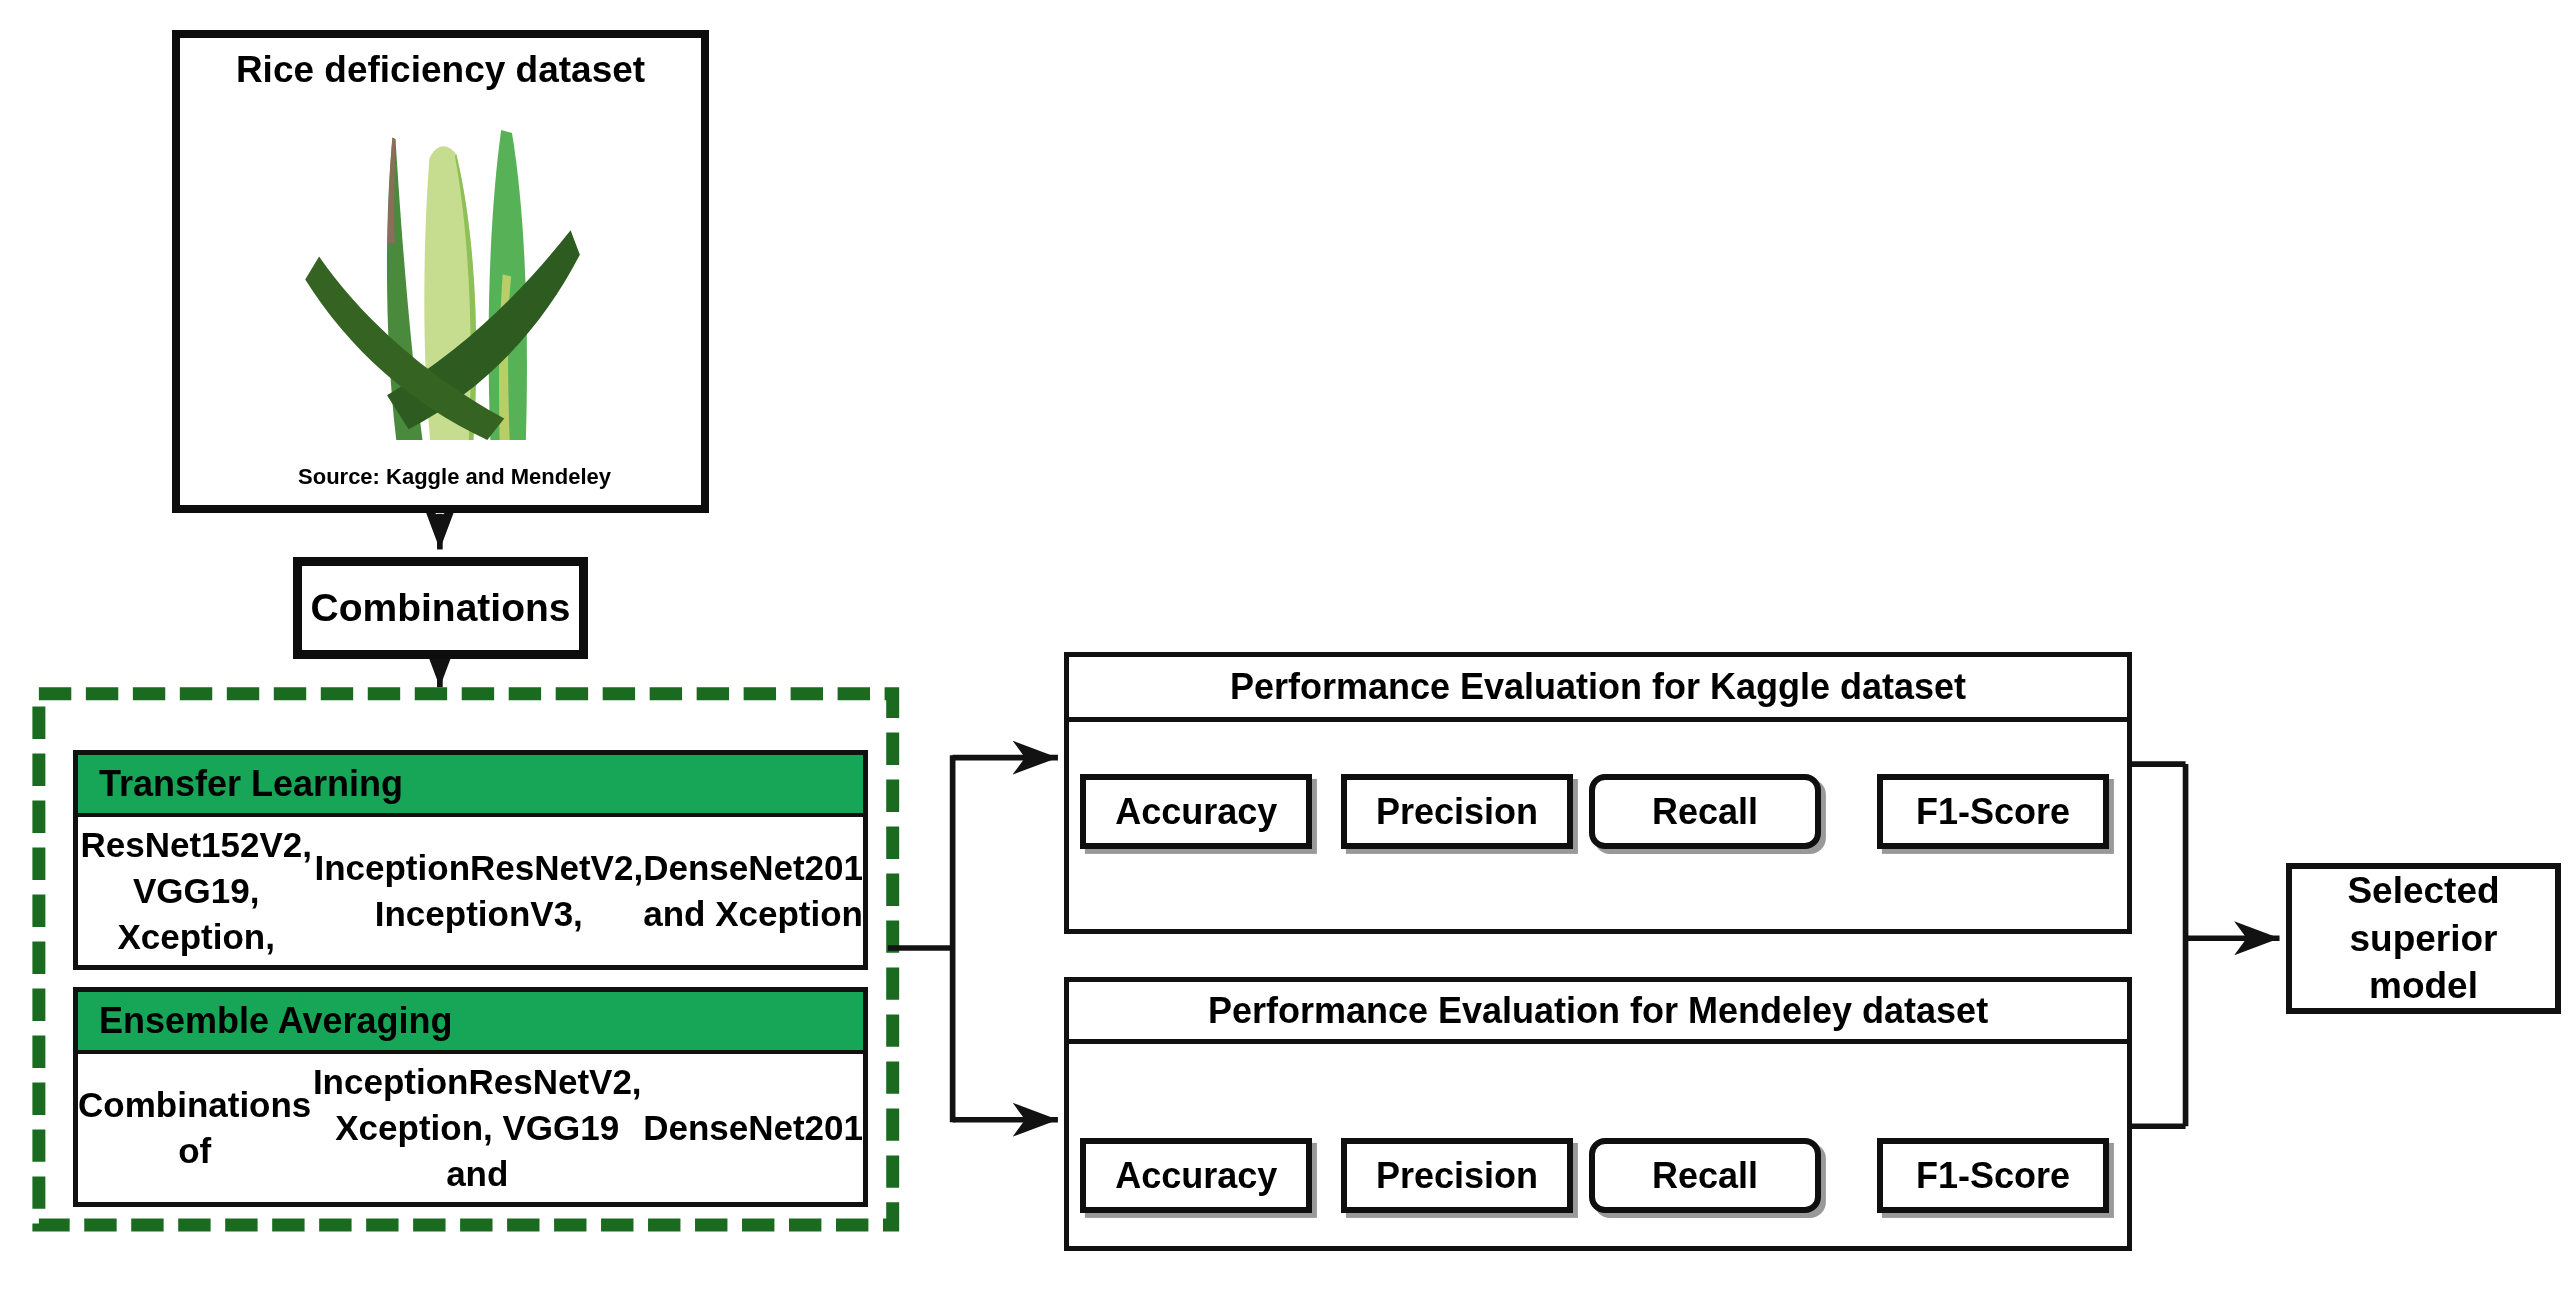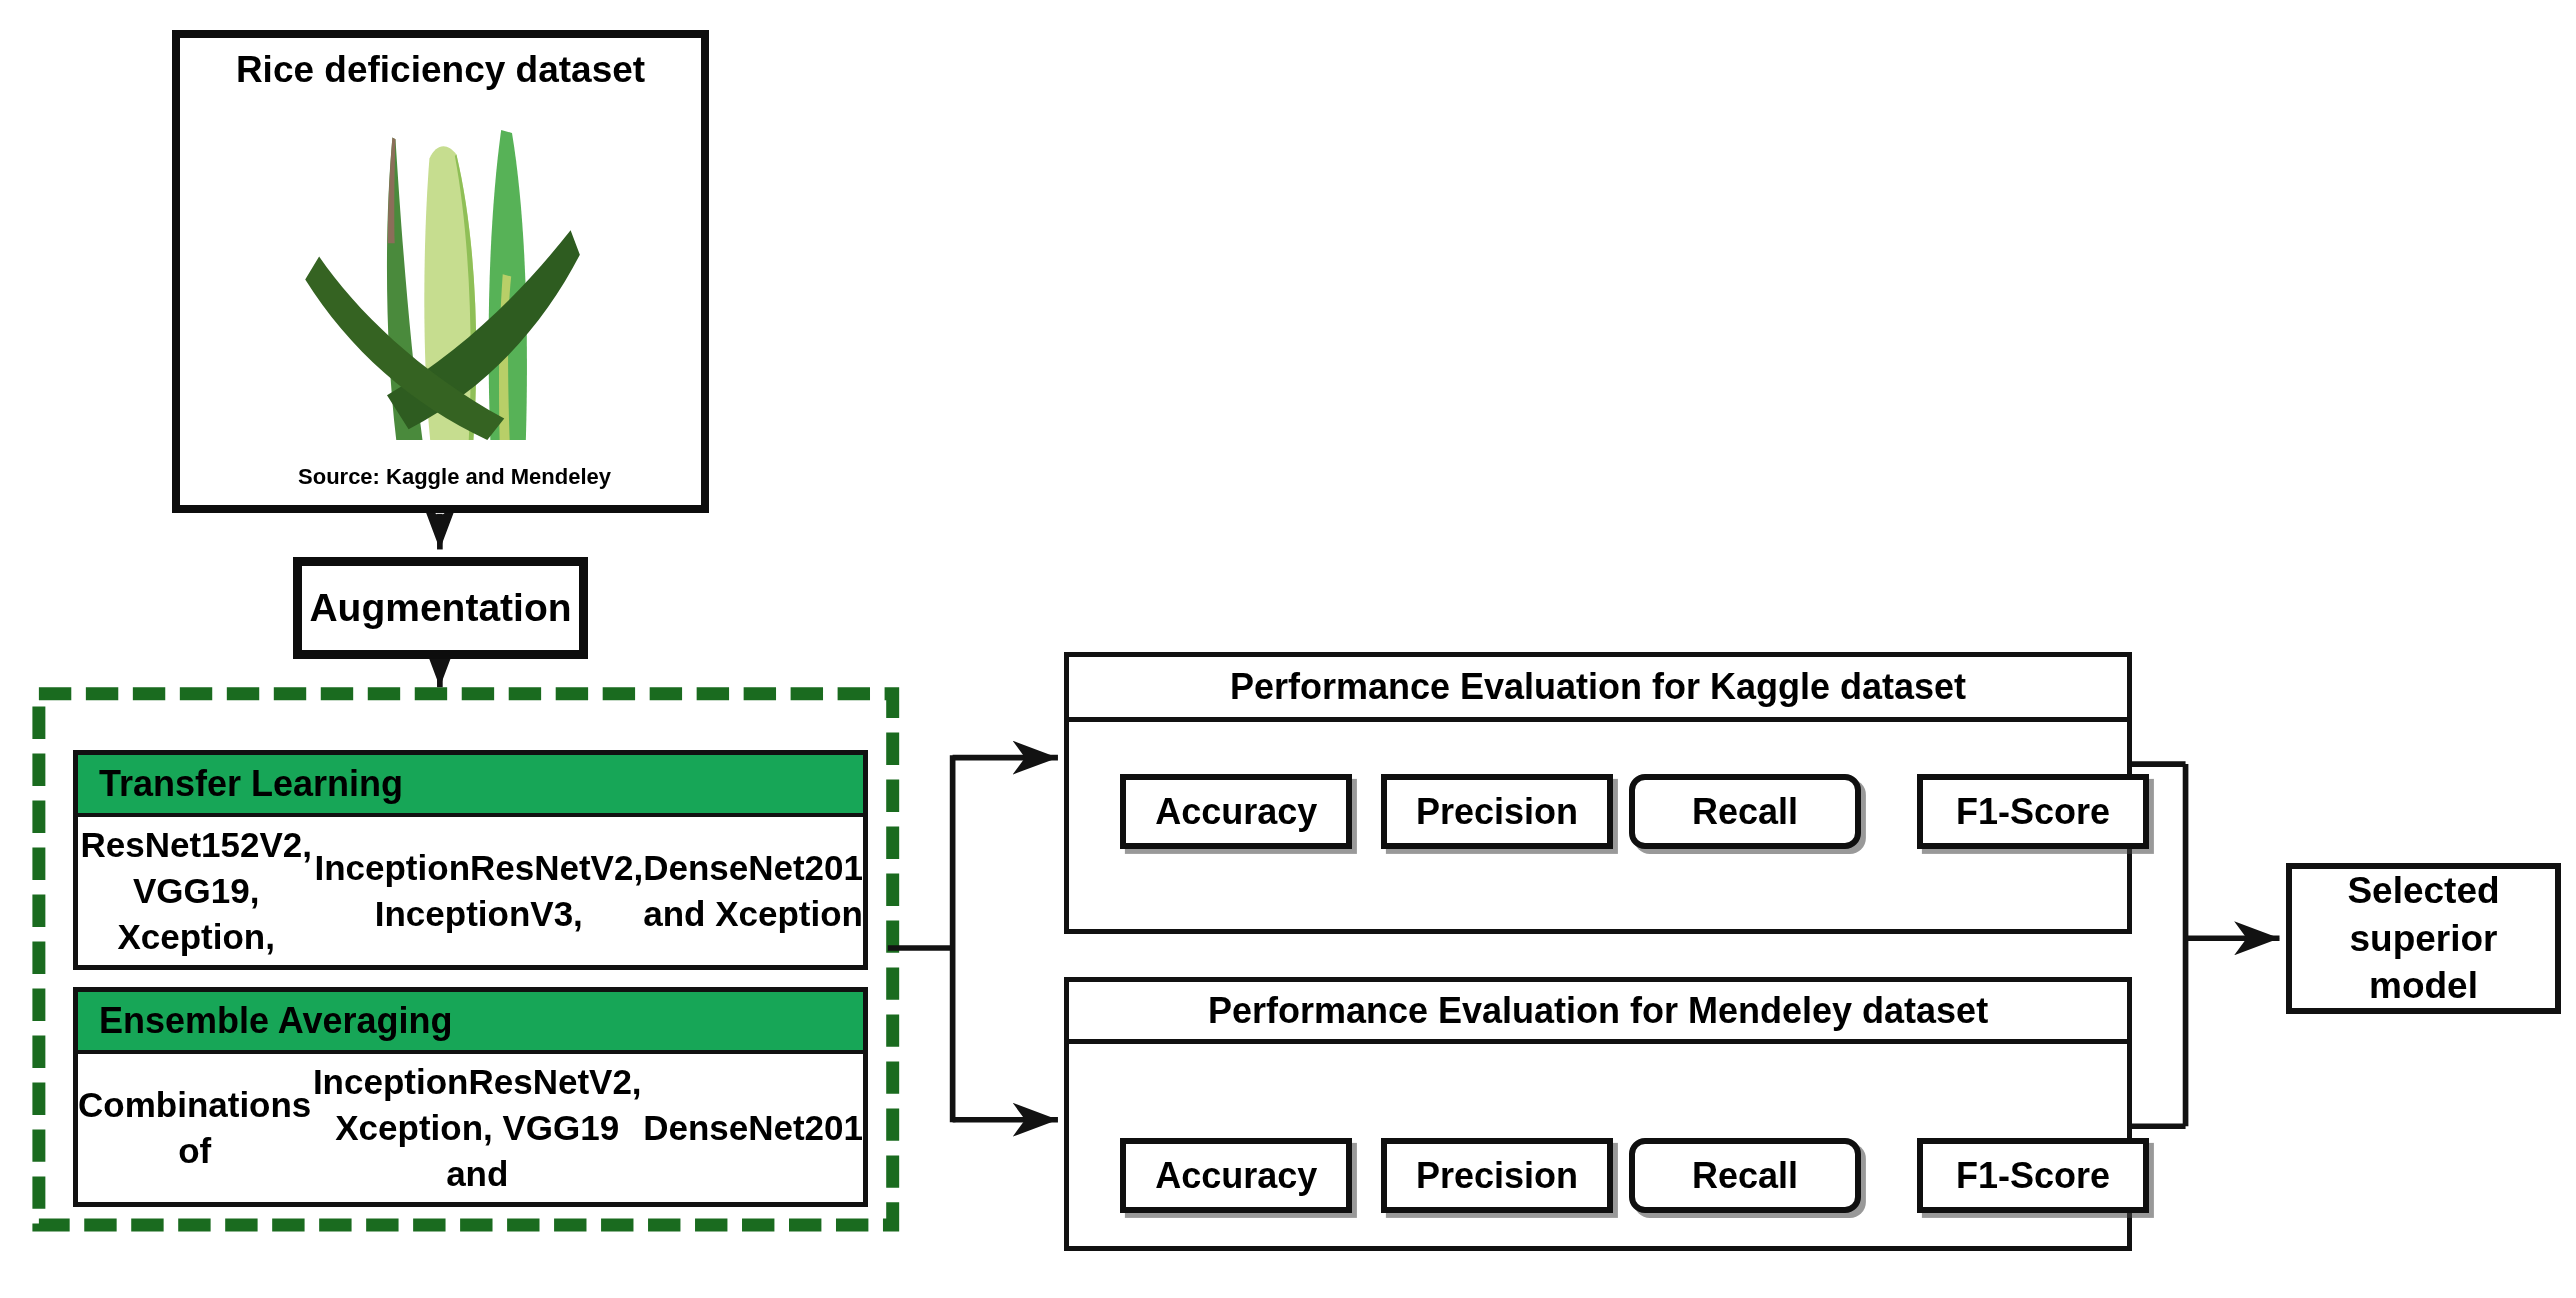--- a/index.html
+++ b/index.html
@@ -51,21 +51,21 @@
   #mendeley-panel{left:1064px; top:977px; width:1068px; height:274px;}
   .perf-title{
     border-bottom:5.7px solid #111; display:flex; align-items:center; justify-content:center;
     font-size:36px; box-sizing:border-box;
   }
   #kaggle-panel .perf-title{height:65px;}
   #mendeley-panel .perf-title{height:62px;}
   .metric{
     position:absolute; box-sizing:border-box; width:232px; height:75px; background:#fff;
     border:6.5px solid #0f0f0f; box-shadow:4.9px 4.9px 0 rgba(70,70,70,0.55);
-    display:flex; align-items:center; justify-content:center; font-size:36px;margin-left:40px;
+    display:flex; align-items:center; justify-content:center; font-size:36px;
   }
   #kaggle-panel .metric{top:117px;}
   #mendeley-panel .metric{top:156px;}
   .m0{left:11.3px;} .m1{left:272px;} .m2{left:520px;border-radius:16px;} .m3{left:808px;}
 
   
   #selected-box{
     left:2286px; top:863px; width:275px; height:151px; background:#fff;
     border:6.5px solid #111; display:flex; flex-direction:column; align-items:center;
     justify-content:center; font-size:37px; line-height:1.28; text-align:center;
@@ -112,21 +112,21 @@
       <path d="M298,18 C284,120 278,260 284,420 L330,420 C334,280 330,130 312,22 Z" fill="#57b257"></path>
       <path d="M300,205 C296,262 294,330 296,420 L309,420 C306,330 306,252 311,208 Z" fill="#d8d86e" opacity="0.75"></path>
 
       <path d="M388,148 C330,222 252,302 150,362 L178,406 C282,352 352,272 400,180 Z" fill="#2e5c20"></path>
       <path d="M62,182 C110,252 192,332 302,392 L280,420 C182,374 100,302 44,212 Z" fill="#356322"></path>
     </svg>
     <div class="source-label">Source: Kaggle and Mendeley</div>
   </div>
 
   <div class="abs" id="augmentation-box">
-    <span>Augmentation</span>
+    <span>Combinations</span>
   </div>
 
   <div class="green-panel" id="tl-box">
     <div class="green-head">Transfer Learning</div>
     <div class="green-body">
       <div>ResNet152V2, VGG19, Xception,</div>
       <div>InceptionResNetV2, InceptionV3,</div>
       <div>DenseNet201 and Xception</div>
     </div>
   </div>

